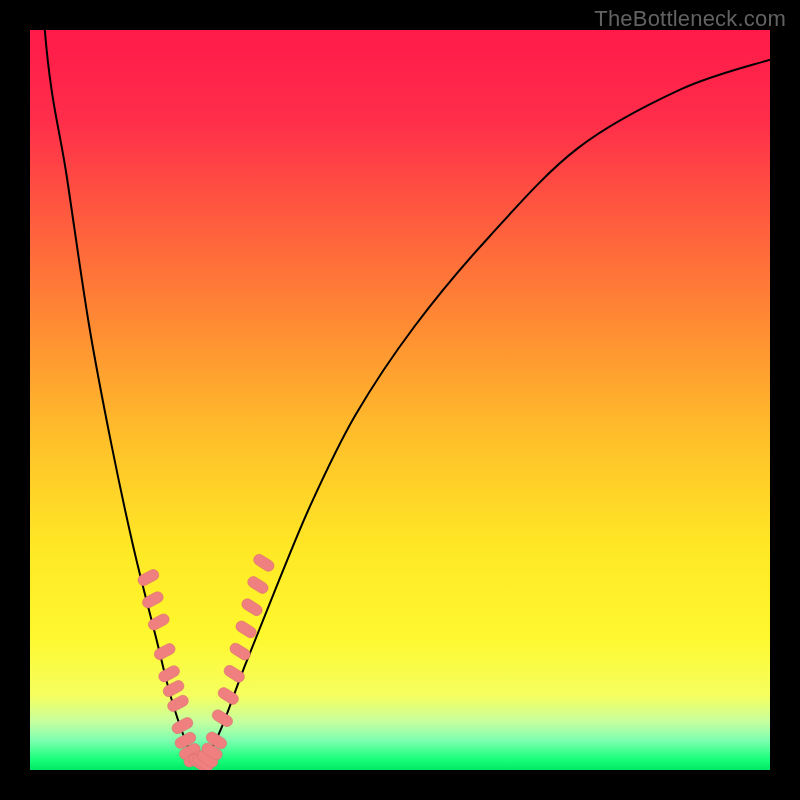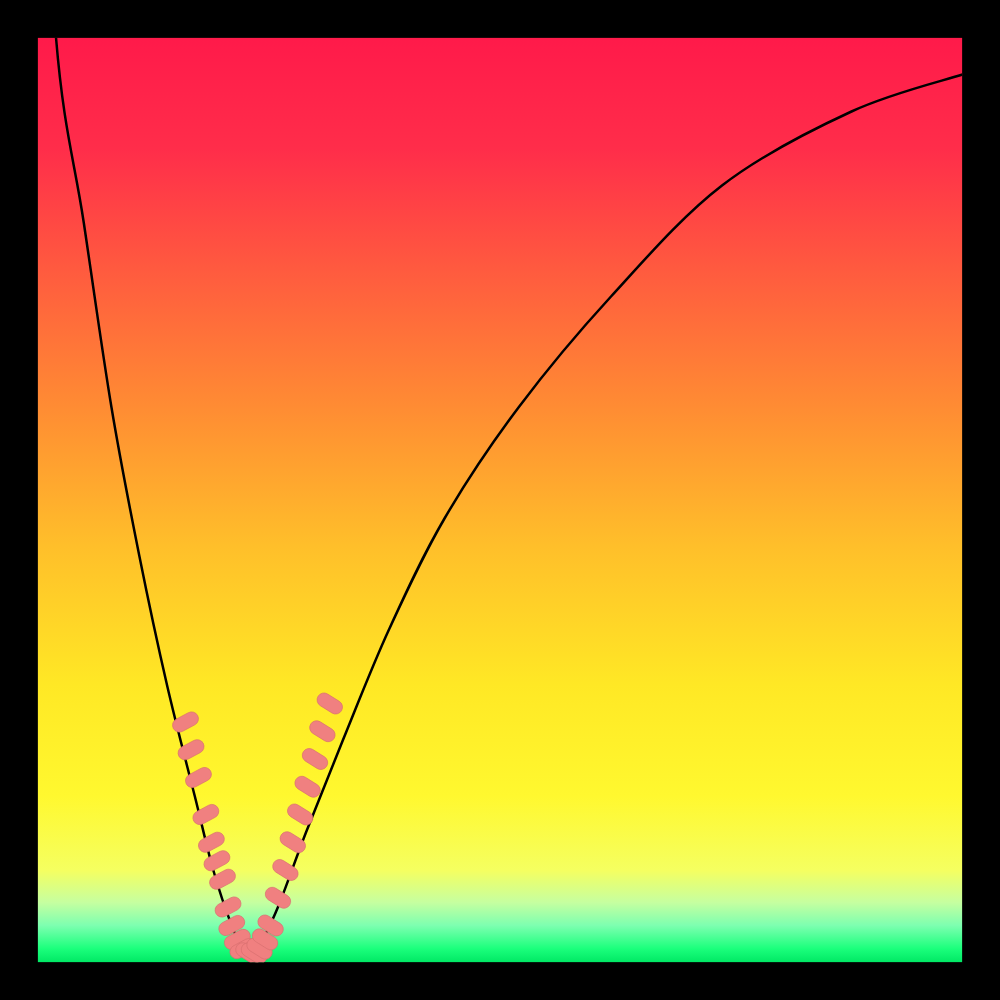--- a/index.html
+++ b/index.html
@@ -142,13 +142,14 @@
           <g transform="translate(227.92,555.00) rotate(-58)">
             <rect x="-5.5" y="-11" width="11" height="22" rx="5.5" ry="5.5" fill="#f08080" stroke="#d86f6f" stroke-width="0.5"></rect>
           </g>
           <g transform="translate(233.84,532.80) rotate(-58)">
             <rect x="-5.5" y="-11" width="11" height="22" rx="5.5" ry="5.5" fill="#f08080" stroke="#d86f6f" stroke-width="0.5"></rect>
           </g>
         </g>
     </svg>
   </div>
 
+  <div class="watermark">TheBottleneck.com</div>
 </div>
 
 </body></html>

